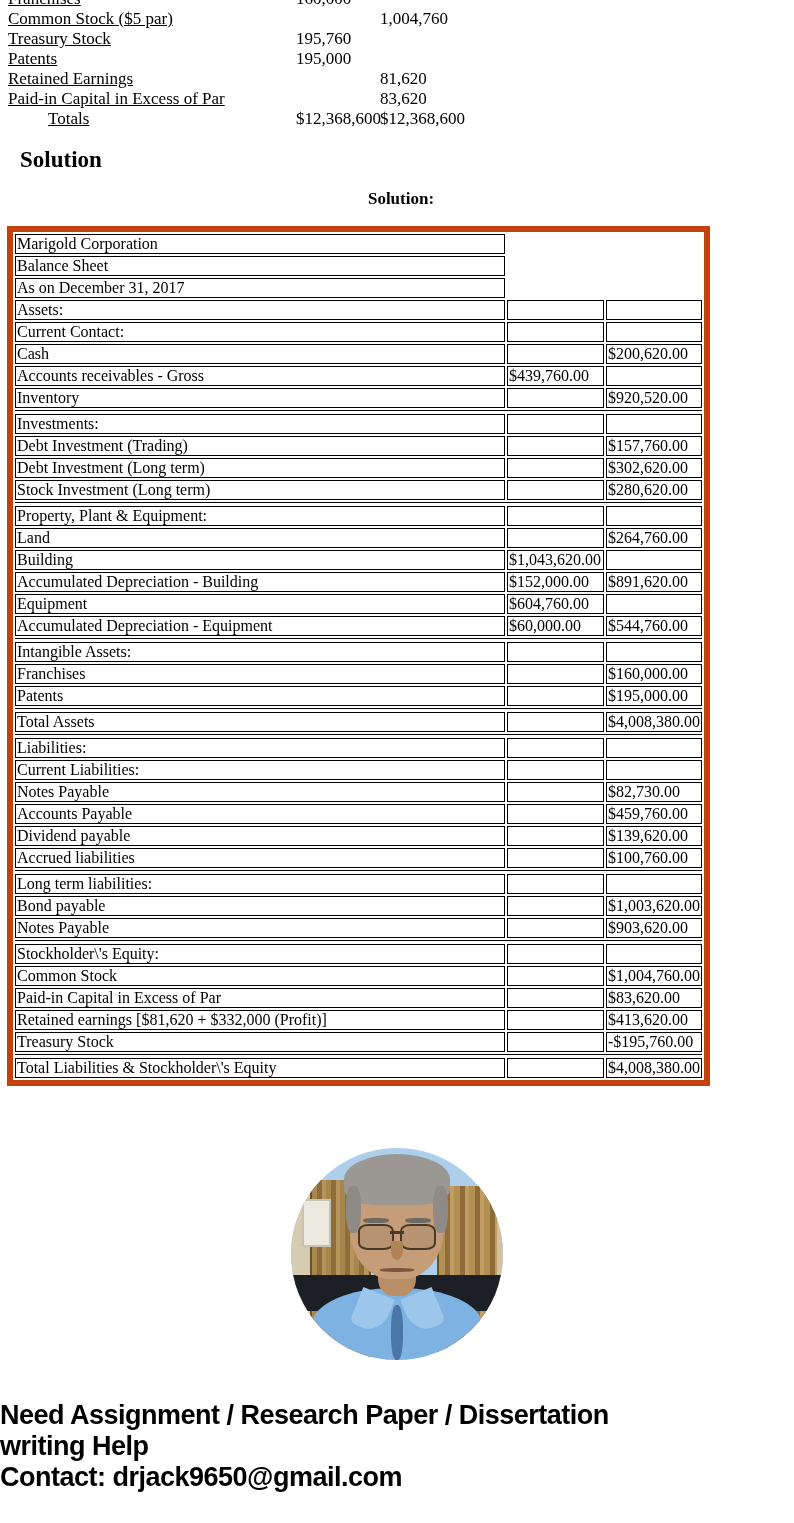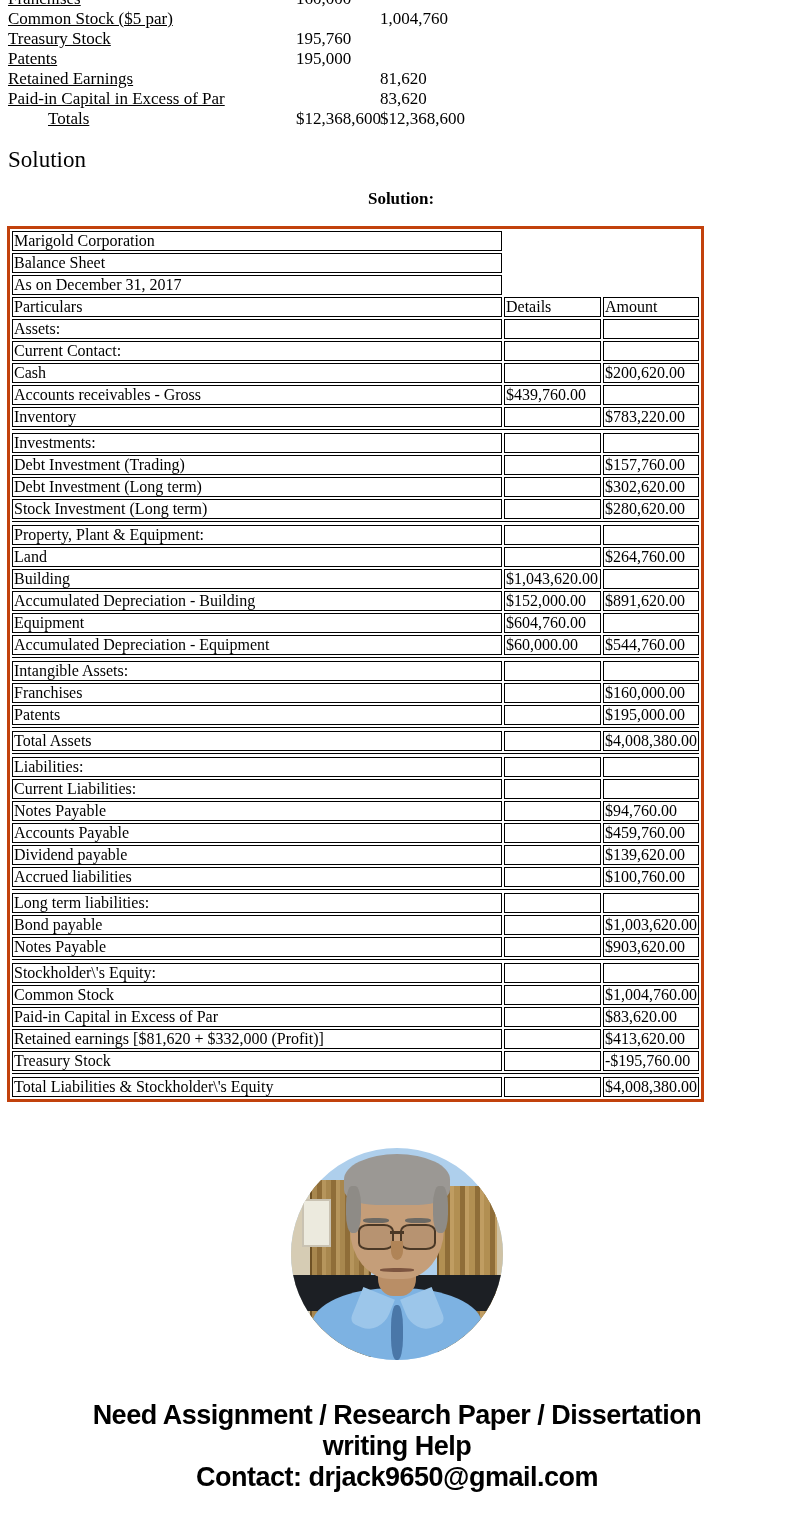--- a/index.html
+++ b/index.html
@@ -15,34 +15,34 @@
   
   .tb { margin: -11px 0 0 8px; }
   .tb-row { display: flex; font-size: 17px; line-height: 20px; }
   .tb-label { width: 288px; text-decoration: underline; }
   .tb-dr { width: 84px; }
   .tb-cr { }
   .tb-row.indent .tb-label { text-indent: 40px; }
 
   
   .sol-heading {
-    font-size: 23px; font-weight: normal;
-    margin: 18px 0 0 8px; line-height: 25px;
+    font-size: 23px; font-weight: bold;
+    margin: 18px 0 0 20px; line-height: 25px;
   }
   .sol-subheading {
     font-size: 17px; font-weight: bold;
     margin: 17px 0 0 8px; line-height: 20px; text-align: center;
   }
 
   
   table.bs {
     margin: 17px 0 0 7px;
     border-collapse: separate;
     border-spacing: 2px;
-    border: 3px solid #c2410c;
+    border: 6px solid #c2410c;
   }
   table.bs td {
     border: 1px solid #000;
     font-size: 16px;
     line-height: 18px;
     height: 18px;
     padding: 0 1px;
     white-space: nowrap;
     overflow: hidden;
     vertical-align: middle;
@@ -127,21 +127,20 @@
     border:2px solid #4a3826; border-radius:28%;
     background:rgba(120,100,80,0.18);
   }
   .ph-bridge { left:46.5%; top:39%; width:7%; height:1.6%; background:#4a3826; }
   .ph-nose { left:47%; top:44%; width:6%; height:9%; background:#b08457; border-radius:0 0 50% 50%; }
   .ph-mouth { left:42%; top:56.5%; width:16%; height:1.8%; background:#7d5540; border-radius:40%; }
 
   
   .footer {
     position: absolute; left: 0; top: 1400px; width: 794px;
-    text-align: center;
     font-family: "Liberation Sans", sans-serif;
     font-weight: bold;
     font-size: 27px;
     line-height: 31px;
     letter-spacing: -0.5px;
   }
 </style>
 </head>
 <body>
 
@@ -191,25 +190,20 @@
       <tr>
         <td class="c1">Marigold Corporation</td>
       </tr>
       <tr>
         <td class="c1">Balance Sheet</td>
       </tr>
       <tr>
         <td class="c1">As on December 31, 2017</td>
       </tr>
       <tr>
-        <td class="c1">Particulars</td>
-        <td class="c2">Details</td>
-        <td class="c3">Amount</td>
-      </tr>
-      <tr>
         <td class="c1">Assets:</td>
         <td class="c2"></td>
         <td class="c3"></td>
       </tr>
       <tr>
         <td class="c1">Current Contact:</td>
         <td class="c2"></td>
         <td class="c3"></td>
       </tr>
       <tr>
@@ -218,21 +212,21 @@
         <td class="c3">$200,620.00</td>
       </tr>
       <tr>
         <td class="c1">Accounts receivables - Gross</td>
         <td class="c2">$439,760.00</td>
         <td class="c3"></td>
       </tr>
       <tr>
         <td class="c1">Inventory</td>
         <td class="c2"></td>
-        <td class="c3">$783,220.00</td>
+        <td class="c3">$920,520.00</td>
       </tr>
       <tr class="sep">
         <td colspan="3"></td>
       </tr>
       <tr>
         <td class="c1">Investments:</td>
         <td class="c2"></td>
         <td class="c3"></td>
       </tr>
       <tr>
@@ -318,21 +312,21 @@
         <td class="c3"></td>
       </tr>
       <tr>
         <td class="c1">Current Liabilities:</td>
         <td class="c2"></td>
         <td class="c3"></td>
       </tr>
       <tr>
         <td class="c1">Notes Payable</td>
         <td class="c2"></td>
-        <td class="c3">$94,760.00</td>
+        <td class="c3">$82,730.00</td>
       </tr>
       <tr>
         <td class="c1">Accounts Payable</td>
         <td class="c2"></td>
         <td class="c3">$459,760.00</td>
       </tr>
       <tr>
         <td class="c1">Dividend payable</td>
         <td class="c2"></td>
         <td class="c3">$139,620.00</td>

